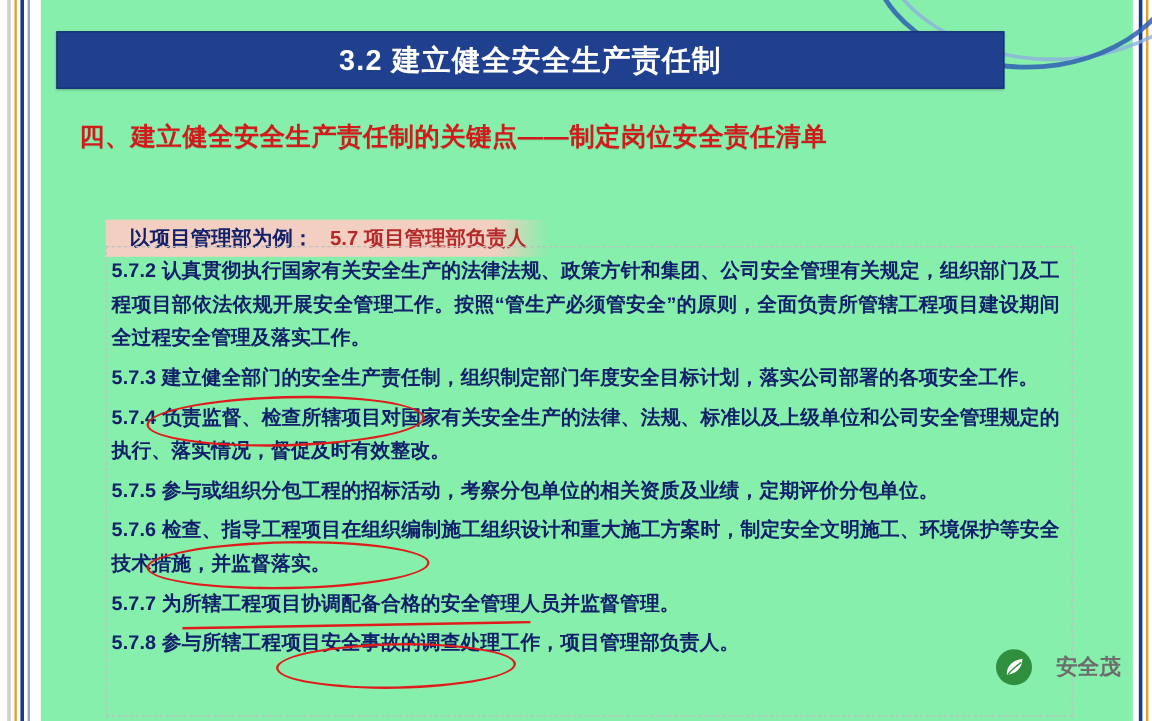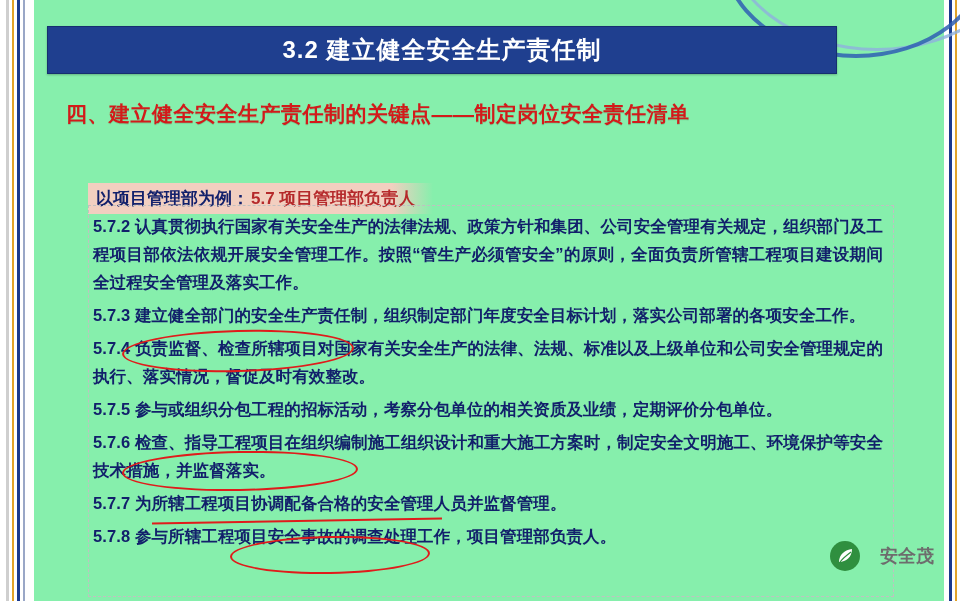--- a/index.html
+++ b/index.html
@@ -59,25 +59,25 @@
     text-shadow:0 1px 0 rgba(0,0,0,.12);
   }
   .heading-blue{
     position:absolute;left:104px;top:145px;width:800px;
     color:#1b3f96;font-size:19px;font-weight:bold;
   }
 
   .example-line{
     position:absolute;left:88px;top:183px;
     background:linear-gradient(to right,#f2cfc0,#f2cfc0 88%,rgba(242,207,192,0));
-    padding:4px 18px 4px 8px;
+    padding:4px 18px 4px 20px;
     display:flex;align-items:center;
   }
   .example-line .lbl{color:#12206b;font-size:17px;font-weight:bold;}
-  .example-line .val{color:#b5292b;font-size:17px;font-weight:bold;margin-left:2px;}
+  .example-line .val{color:#b5292b;font-size:17px;font-weight:bold;margin-left:14px;}
 
   .body-box{
     position:absolute;left:88px;top:205px;width:806px;height:392px;
     border:1px dashed #c0c0c0;
     box-sizing:border-box;
     padding:6px 10px 0 4px;
   }
   .para{
     color:#12206b;
     font-size:16.5px;

